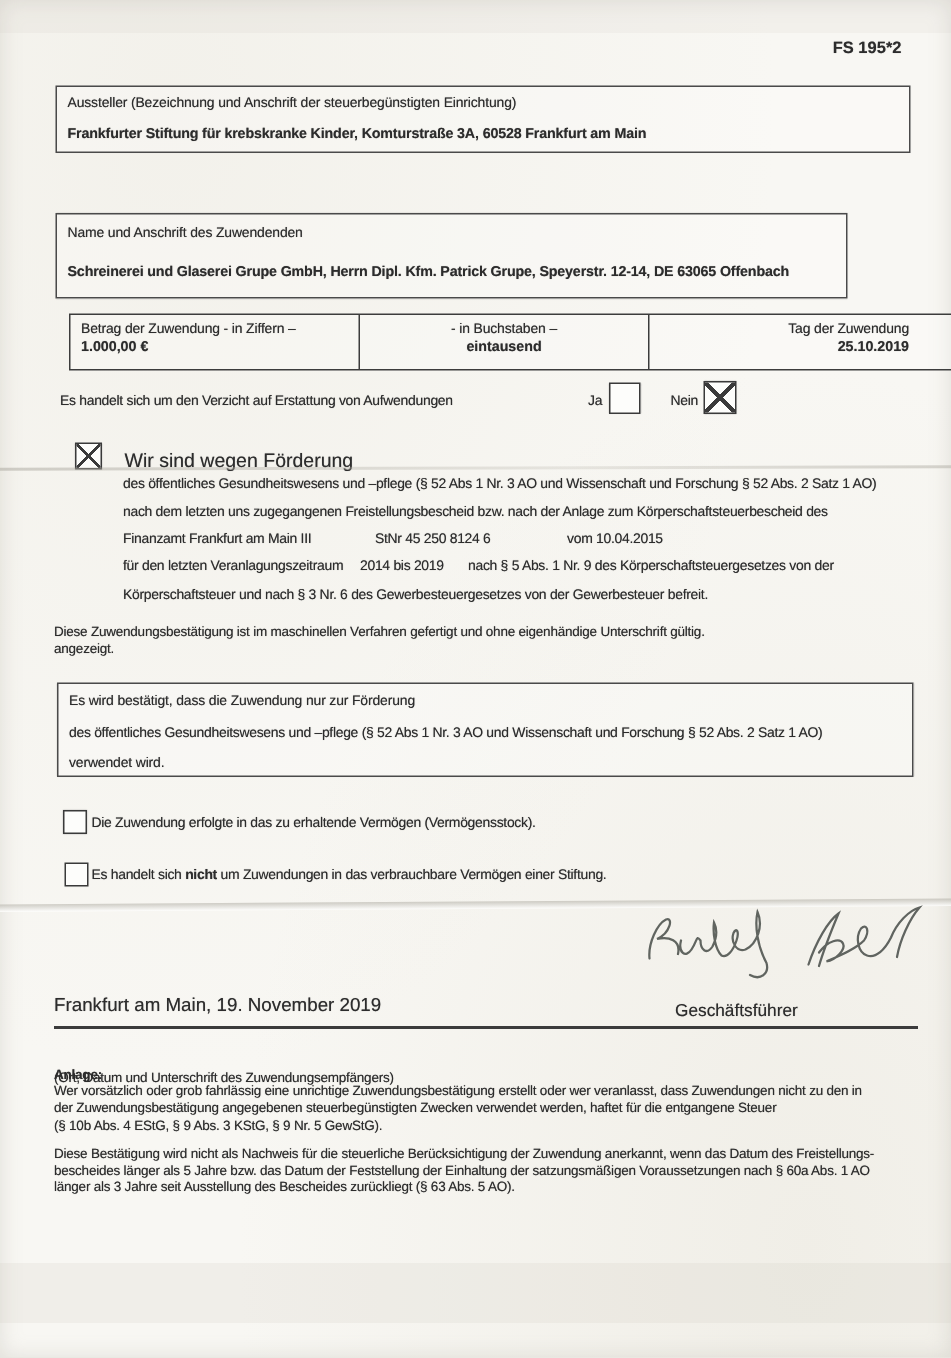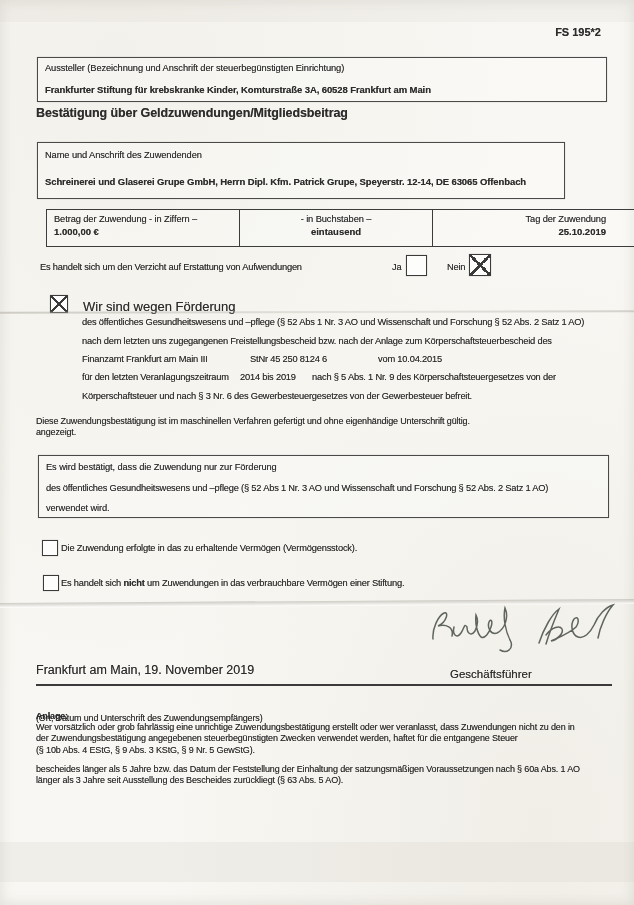--- a/index.html
+++ b/index.html
@@ -54,21 +54,20 @@
   <div class="texture-band" style="top:0;height:22px;background:rgba(206,201,188,.14);"></div>
   <div class="texture-band" style="top:842px;height:40px;background:rgba(206,201,188,.18);"></div>
 
   <div class="abs fuzz b" style="top:26px;right:33px;font-size:11px;">FS 195*2</div>
 
   <div class="box" style="left:37px;top:57px;width:570px;height:45px;">
     <div class="box-label fuzz" style="top:5px;">Aussteller (Bezeichnung und Anschrift der steuerbegünstigten Einrichtung)</div>
     <div class="box-value fuzz" style="top:26px;">Frankfurter Stiftung für krebskranke Kinder, Komturstraße 3A, 60528 Frankfurt am Main</div>
   </div>
 
-  <div class="abs fuzz b" style="left:36px;top:106px;font-size:12.5px;letter-spacing:-.1px;">Bestätigung über Geldzuwendungen/Mitgliedsbeitrag</div>
 
   <div class="box" style="left:37px;top:142px;width:528px;height:57px;">
     <div class="box-label fuzz" style="top:7px;">Name und Anschrift des Zuwendenden</div>
     <div class="box-value fuzz" style="top:33px;">Schreinerei und Glaserei Grupe GmbH, Herrn Dipl. Kfm. Patrick Grupe, Speyerstr. 12-14, DE 63065 Offenbach</div>
   </div>
 
   <div class="amount-table">
     <div class="amount-cell" style="width:192px;">
       <div class="amount-head fuzz">Betrag der Zuwendung - in Ziffern –</div>
       <div class="amount-val fuzz">1.000,00 €</div>
@@ -145,17 +144,18 @@
   <div class="abs fuzz sm" style="left:36px;top:689px;margin-top:24px;">(Ort, Datum und Unterschrift des Zuwendungsempfängers)</div>
 
   <div class="abs" style="left:36px;top:711px;">
     <div class="sm fuzz b">Anlage:</div>
     <div class="sm fuzz">Wer vorsätzlich oder grob fahrlässig eine unrichtige Zuwendungsbestätigung erstellt oder wer veranlasst, dass Zuwendungen nicht zu den in</div>
     <div class="sm fuzz">der Zuwendungsbestätigung angegebenen steuerbegünstigten Zwecken verwendet werden, haftet für die entgangene Steuer</div>
     <div class="sm fuzz">(§ 10b Abs. 4 EStG, § 9 Abs. 3 KStG, § 9 Nr. 5 GewStG).</div>
   </div>
 
   <div class="abs" style="left:36px;top:764px;">
+    <div class="sm fuzz">Diese Bestätigung wird nicht als Nachweis für die steuerliche Berücksichtigung der Zuwendung anerkannt, wenn das Datum des Freistellungs-</div>
     <div class="sm fuzz">bescheides länger als 5 Jahre bzw. das Datum der Feststellung der Einhaltung der satzungsmäßigen Voraussetzungen nach § 60a Abs. 1 AO</div>
     <div class="sm fuzz">länger als 3 Jahre seit Ausstellung des Bescheides zurückliegt (§ 63 Abs. 5 AO).</div>
   </div>
 
 </div>
 
 </body></html>

